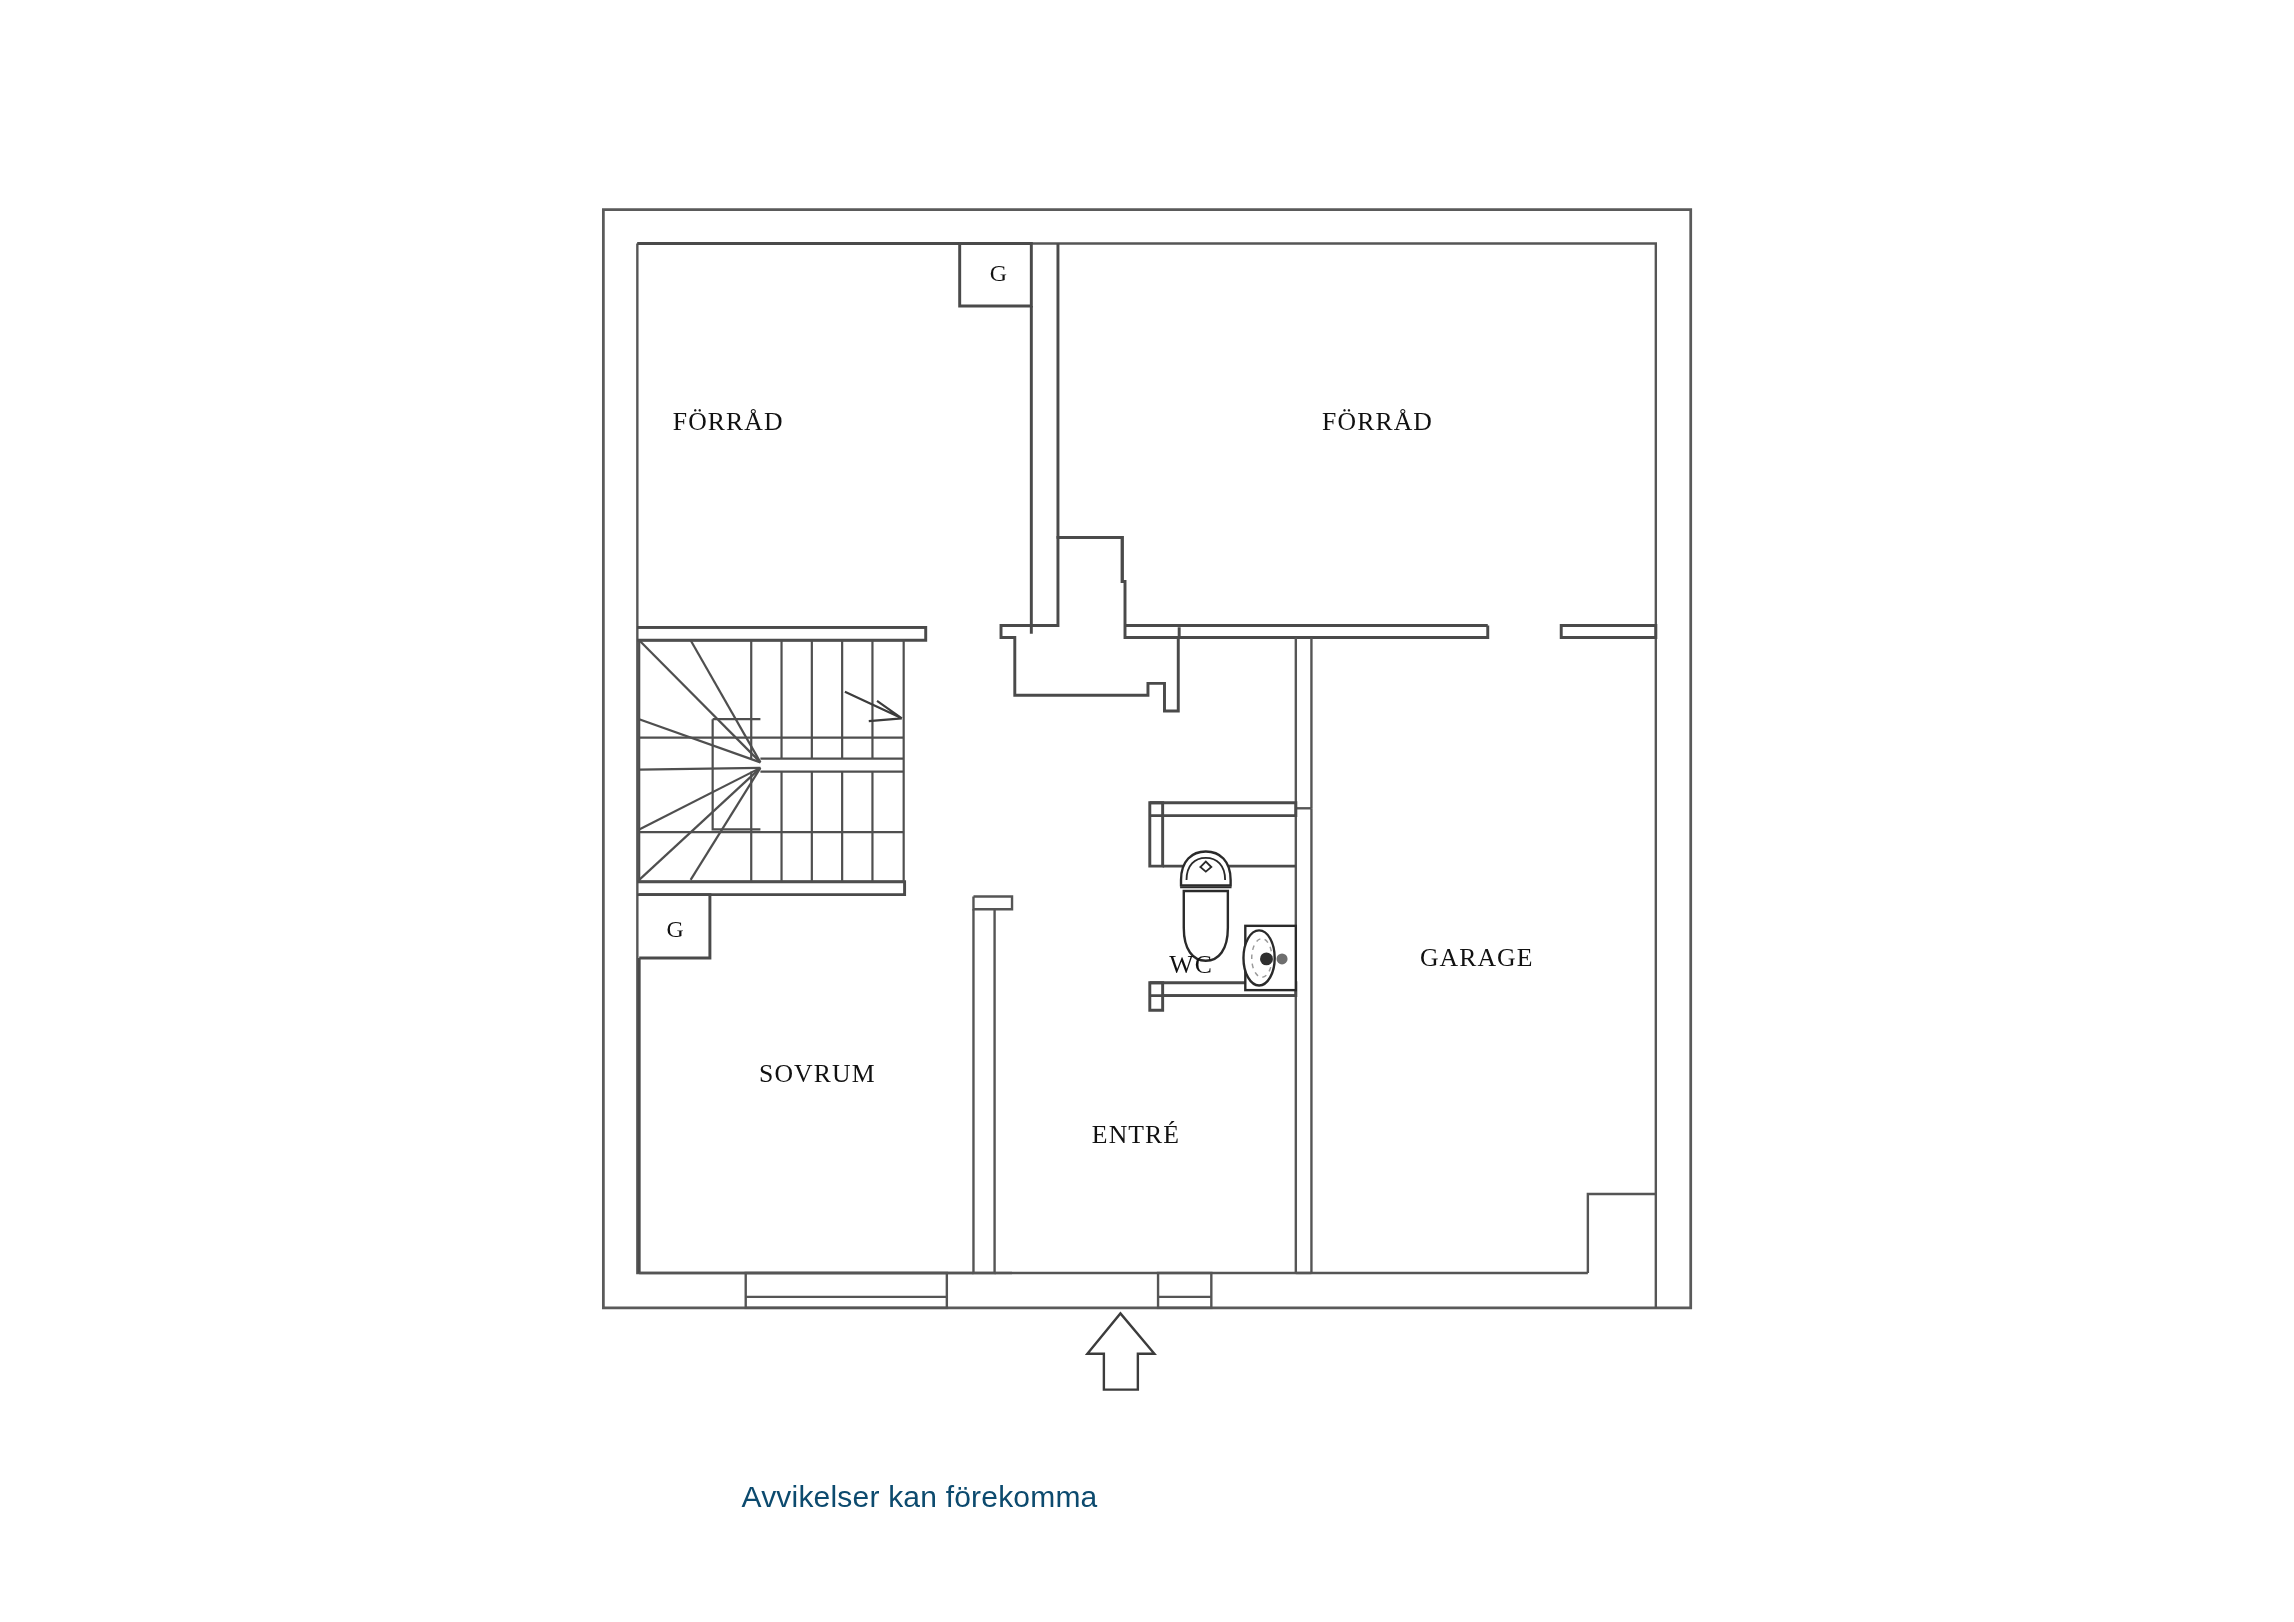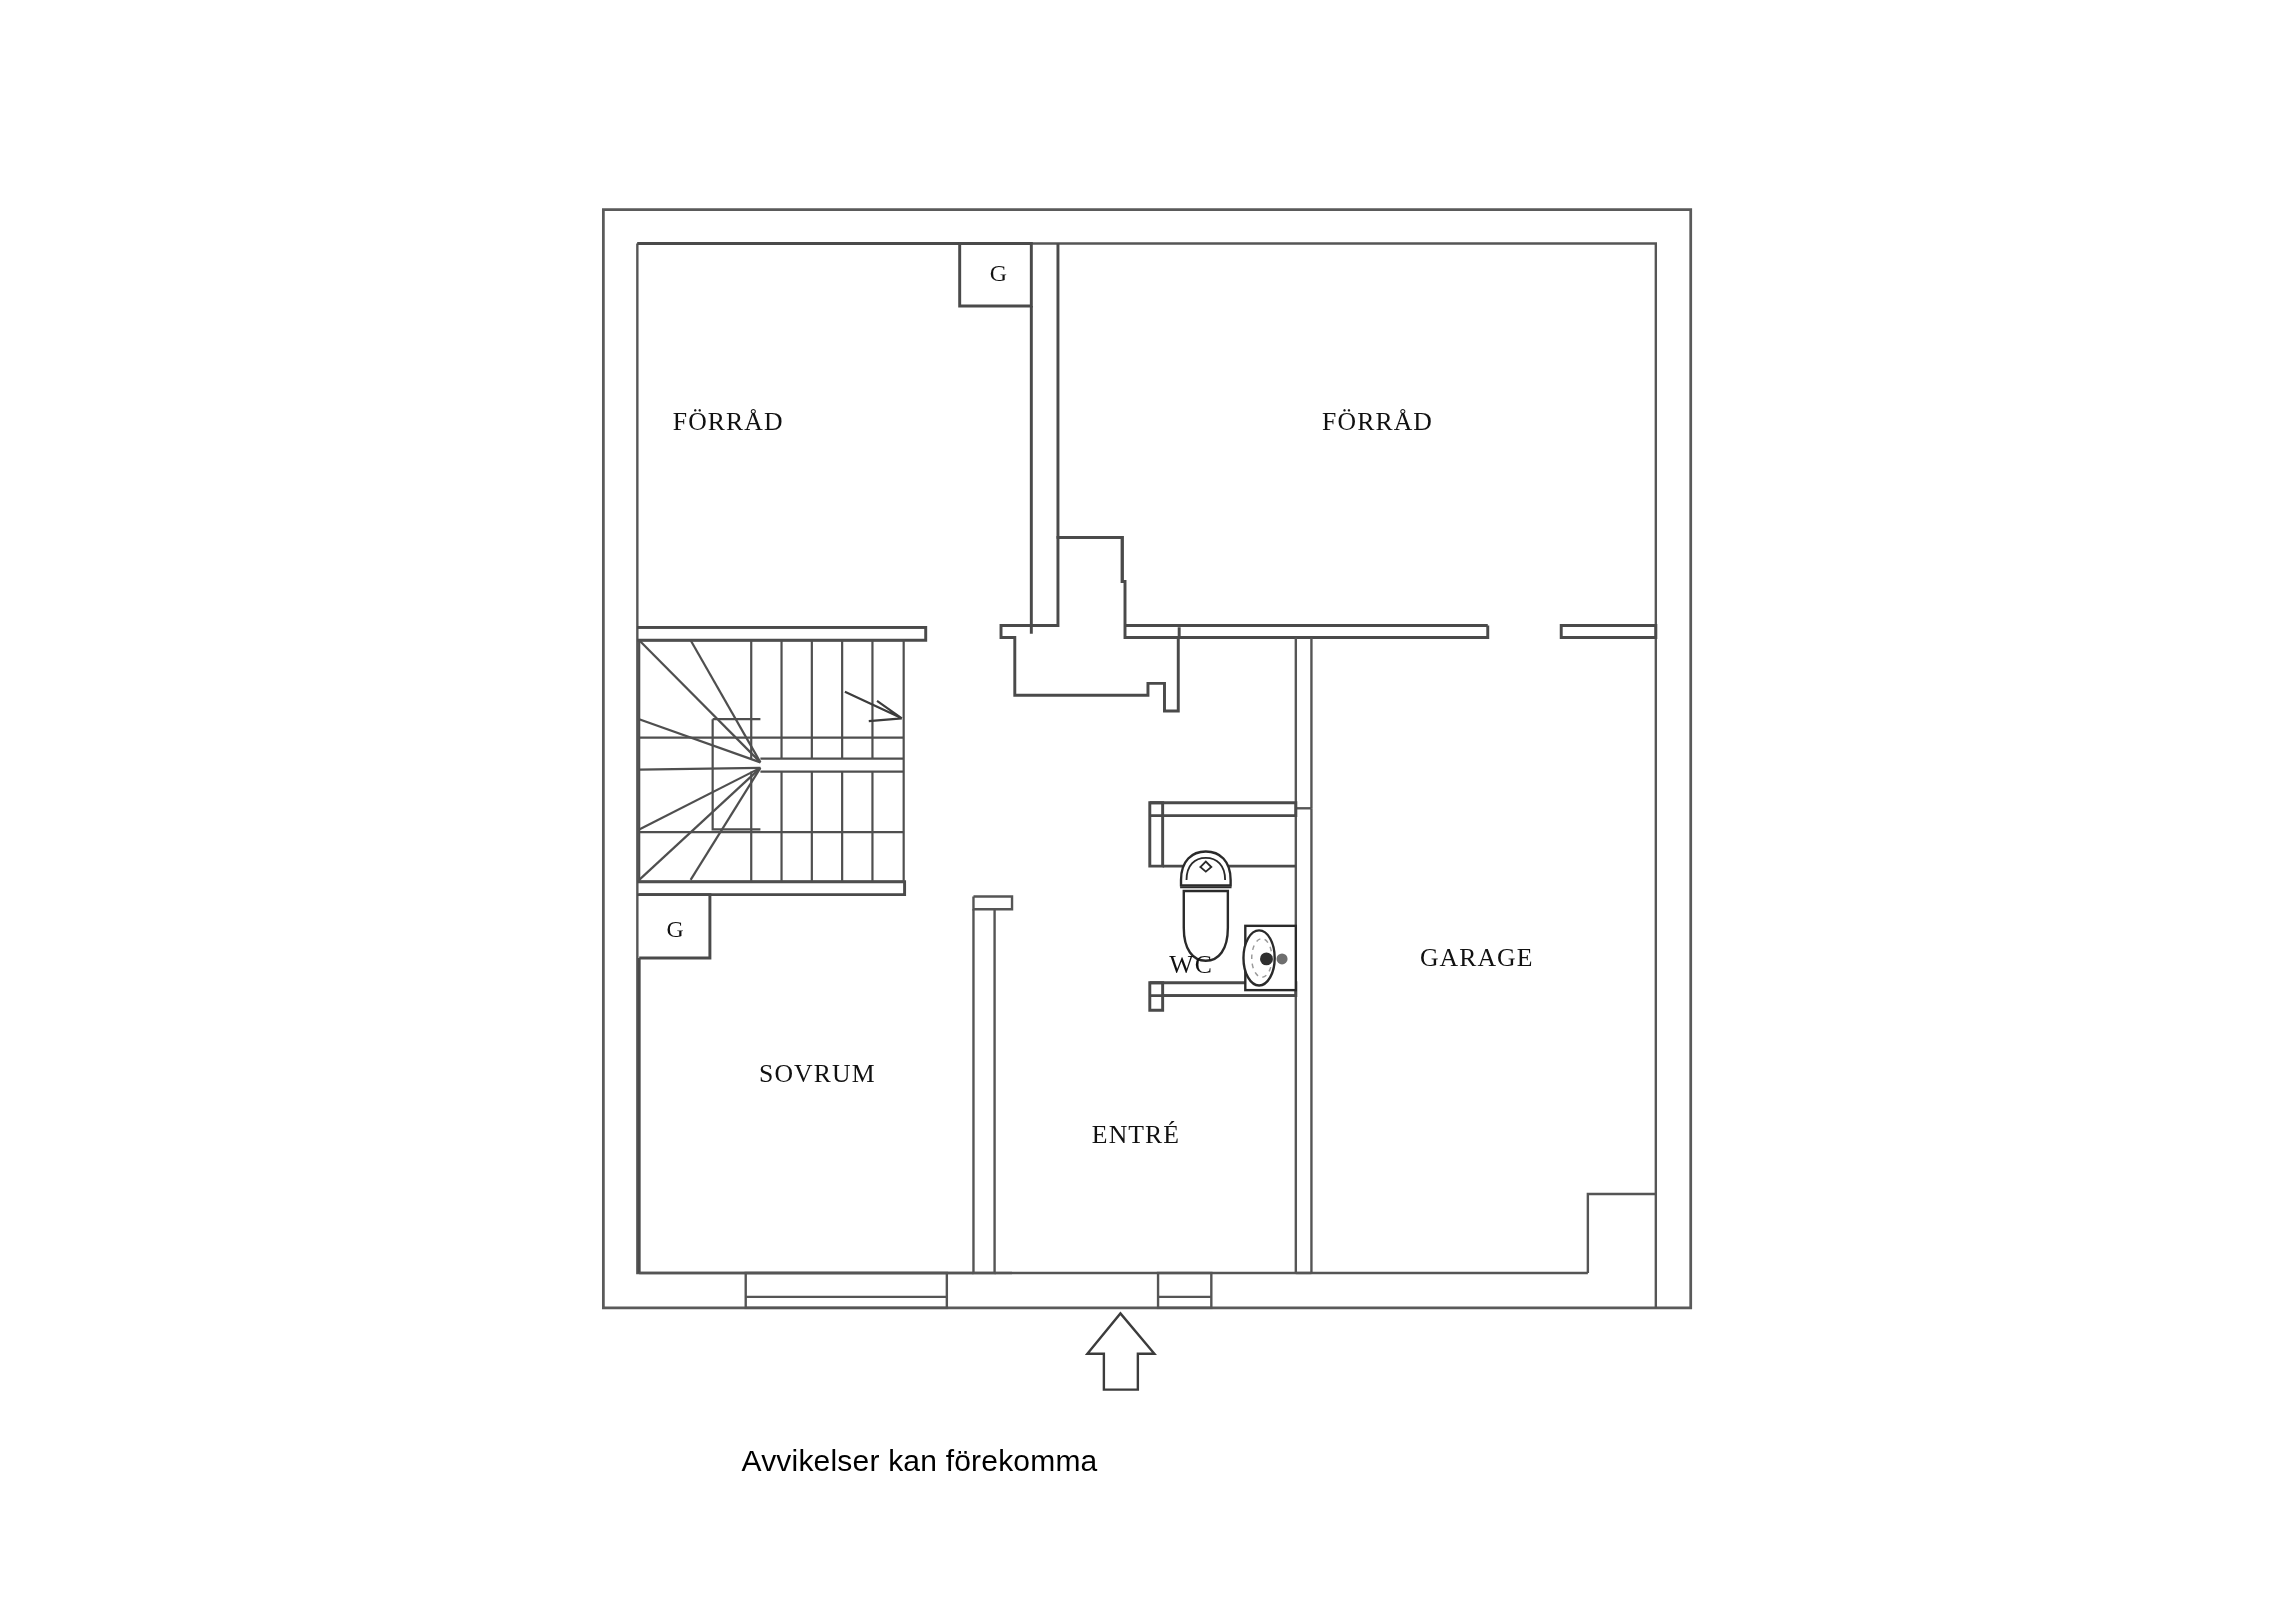--- a/index.html
+++ b/index.html
@@ -94,26 +94,26 @@
   .closet-label {
     font-family: "Liberation Serif", "DejaVu Serif", serif;
     font-size: 26px;
     fill: #111111;
     text-anchor: middle;
     dominant-baseline: middle;
   }
   .caption {
     position: absolute;
     left: 0;
-    top: 1444px;
+    top: 1480px;
     width: 2295px;
     text-align: center;
     font-family: "Liberation Sans", "DejaVu Sans", sans-serif;
     font-size: 30px;
-    color: #000000;
+    color: #0c4a6e;
     letter-spacing: 0.2px;
   }
   .caption-inner {
     display: inline-block;
     transform: translateX(-228px);
   }
 </style>
 </head>
 <body>
 

